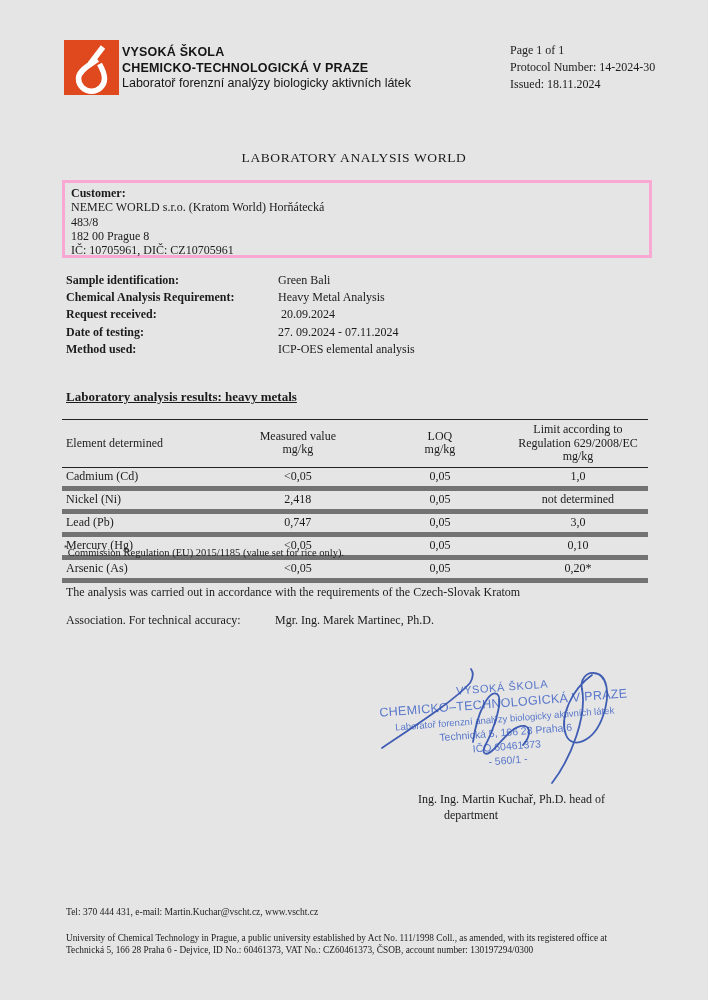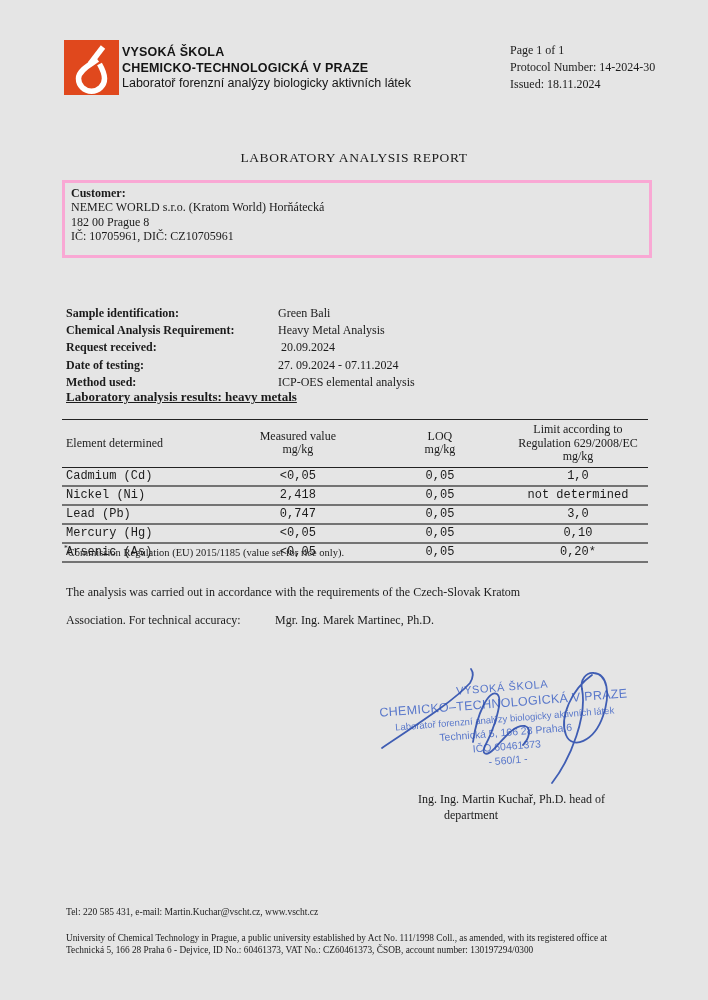--- a/index.html
+++ b/index.html
@@ -16,33 +16,33 @@
 
   
   .title{left:0;top:150px;width:708px;text-align:center;font-size:13.5px;letter-spacing:.6px;}
 
   
   .custbox{left:62px;top:180px;width:572px;height:66px;border:3px solid #f9a8d4;
            padding:3px 6px;font-size:12px;line-height:14.3px;}
   .custbox .b{font-weight:bold;}
 
   
-  .sample{left:66px;top:272px;width:560px;font-size:12px;line-height:17.2px;margin-top:33px;}
+  .sample{left:66px;top:272px;width:560px;font-size:12px;line-height:17.2px;}
   .srow{display:flex;}
   .srow .lab{width:212px;font-weight:bold;}
   .srow .val{flex:1;white-space:pre;}
 
   
   .res-head{left:66px;top:389px;font-size:13px;font-weight:bold;text-decoration:underline;}
   .tblwrap{left:62px;top:419px;width:586px;}
   table{width:100%;border-collapse:collapse;font-size:12px;}
   th,td{font-weight:normal;padding:1px 0 2px 0;}
   thead th{border-top:1.4px solid #222;border-bottom:1px solid #222;line-height:13.6px;
            vertical-align:middle;padding:3px 0;}
-  tbody td{border-bottom:2px solid #737373;height:13px;font-family:Liberation Mono, monospace;}
+  tbody td{border-bottom:5px solid #737373;height:13px;}
   .c1{width:27.6%;text-align:left;padding-left:4px;}
   .c2{width:25.3%;text-align:center;}
   .c3{width:23.2%;text-align:center;}
   .c4{width:23.9%;text-align:center;}
   th span{display:block;}
   .footnote{left:64px;top:544px;font-size:10.5px;}
   .footnote sup{font-size:7.5px;}
 
   
   .st1{left:66px;top:585px;width:560px;font-size:12px;}
@@ -87,25 +87,26 @@
     <div class="b">CHEMICKO-TECHNOLOGICKÁ V PRAZE</div>
     <div>Laboratoř forenzní analýzy biologicky aktivních látek</div>
   </div>
 
   <div class="abs meta">
     <div>Page 1 of 1</div>
     <div>Protocol Number: 14-2024-30</div>
     <div>Issued: 18.11.2024</div>
   </div>
 
-  <div class="abs title">LABORATORY ANALYSIS REPORT</div>
+  <div class="abs title">LABORATORY ANALYSIS WORLD</div>
 
   <div class="abs custbox">
     <div class="b">Customer:</div>
     <div>NEMEC WORLD s.r.o. (Kratom World) Horňátecká</div>
+    <div>483/8</div>
     <div>182 00 Prague 8</div>
     <div>IČ: 10705961, DIČ: CZ10705961</div>
   </div>
 
   <div class="abs sample">
     <div class="srow">
       <span class="lab">Sample identification:</span>
       <span class="val">Green Bali</span>
     </div>
     <div class="srow">
@@ -210,19 +211,19 @@
         <path d="M227,44 C232,70 217,112 197,138"></path>
       </g>
     </svg>
   </div>
 
   <div class="abs signatory">
     <div>Ing. Ing. Martin Kuchař, Ph.D. head of</div>
     <div class="l2">department</div>
   </div>
 
-  <div class="abs tel">Tel: 220 585 431, e-mail: Martin.Kuchar@vscht.cz, www.vscht.cz</div>
+  <div class="abs tel">Tel: 370 444 431, e-mail: Martin.Kuchar@vscht.cz, www.vscht.cz</div>
   <div class="abs legal">
     <div>University of Chemical Technology in Prague, a public university established by Act No. 111/1998 Coll., as amended, with its registered office at</div>
     <div>Technická 5, 166 28 Praha 6 - Dejvice, ID No.: 60461373, VAT No.: CZ60461373, ČSOB, account number: 130197294/0300</div>
   </div>
 
 </div>
 
 </body></html>

